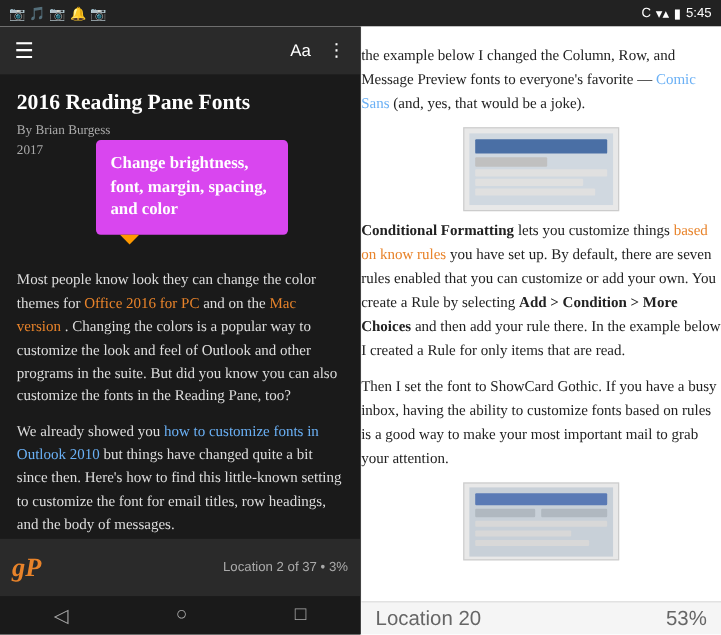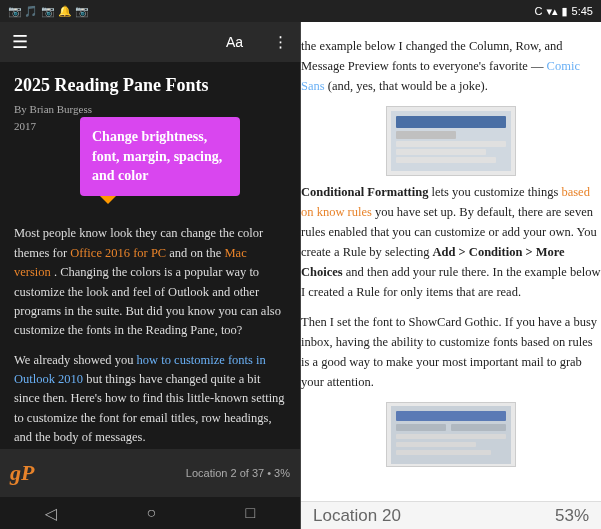--- a/index.html
+++ b/index.html
@@ -56,21 +56,21 @@
       justify-content: space-between;
       padding: 0 12px;
     }
     .hamburger-icon {
       color: #fff;
       font-size: 18px;
     }
     .toolbar-right {
       display: flex;
       align-items: center;
-      gap: 30px;
+      gap: 14px;
       color: #fff;
       font-size: 15px;
     }
 
     .left-article {
       flex: 1;
       overflow-y: auto;
       padding: 12px 14px;
       color: #ddd;
       font-size: 13px;
@@ -257,21 +257,21 @@
     <div class="left-toolbar">
       <span class="hamburger-icon">☰</span>
       <div class="toolbar-right">
         <span style="font-family:sans-serif;font-size:14px;">Aa</span>
         <span>⋮</span>
       </div>
     </div>
 
     <div class="left-article">
 
-      <div class="article-title">2025 Reading Pane Fonts</div>
+      <div class="article-title">2016 Reading Pane Fonts</div>
       <div class="article-author">
         <span>By Brian Burgess</span><br>
         <span>2017</span>
       </div>
 
       <div class="tooltip-popup">Change brightness, font, margin, spacing, and color</div>
 
       <div style="height:80px;"></div>
 
       <p class="article-para">

